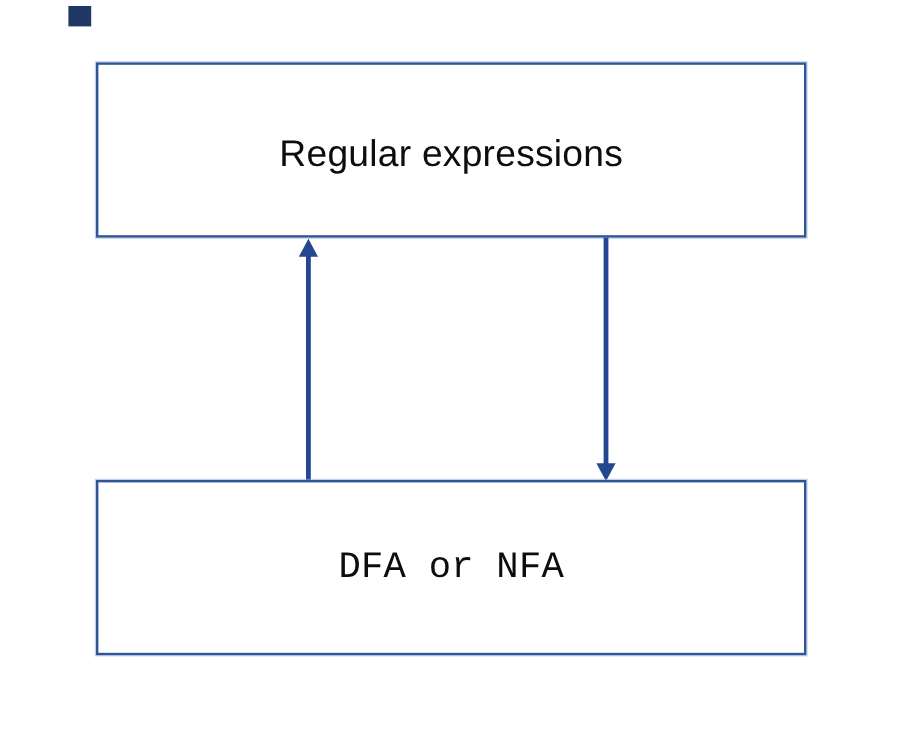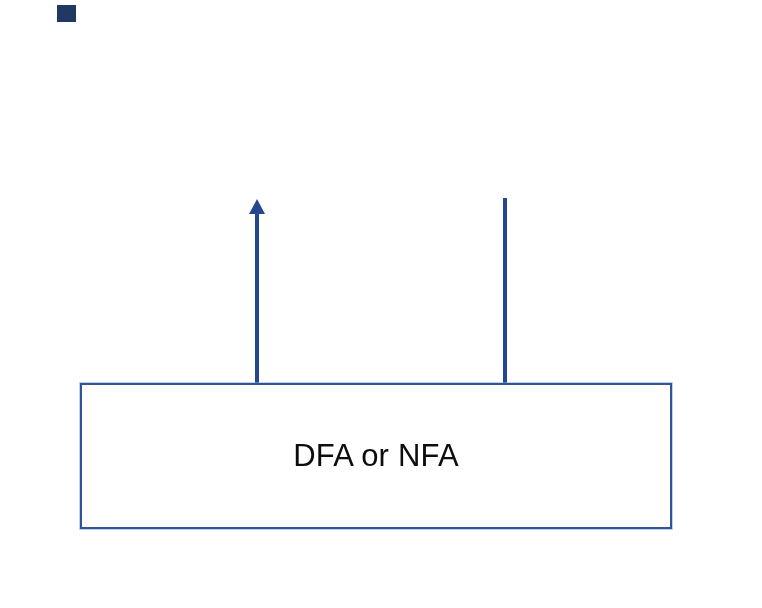--- a/index.html
+++ b/index.html
@@ -28,21 +28,21 @@
     height: 146px;
     box-sizing: border-box;
     background: #ffffff;
     border: 2px solid #2F5597;
     box-shadow: 0 0 0 1px rgba(142,169,219,0.55);
     display: flex;
     align-items: center;
     justify-content: center;
   }
   #node-top { top: 52px; }
-  #node-bottom { top: 383px; }
+  #node-bottom { top: 400px; font-family: Liberation Mono, monospace; }
 
   .node-label {
     font-size: 31px;
     color: #0d0d0d;
     letter-spacing: 0.2px;
     white-space: nowrap;
   }
   #node-top .node-label { position: relative; top: 3px; }
 
   
@@ -72,20 +72,23 @@
     border-top: 15px solid #24478F;
   }
 </style>
 </head>
 <body>
 
 <div id="canvas">
 
   <div class="corner-marker"></div>
 
+  <div id="node-top" class="node-box">
+    <span class="node-label">Regular expressions</span>
+  </div>
 
   <div id="up-shaft" class="arrow-shaft"></div>
   <div id="up-head" class="arrow-head"></div>
 
   <div id="down-shaft" class="arrow-shaft"></div>
   <div id="down-head" class="arrow-head"></div>
 
   <div id="node-bottom" class="node-box">
     <span class="node-label">DFA or NFA</span>
   </div>

